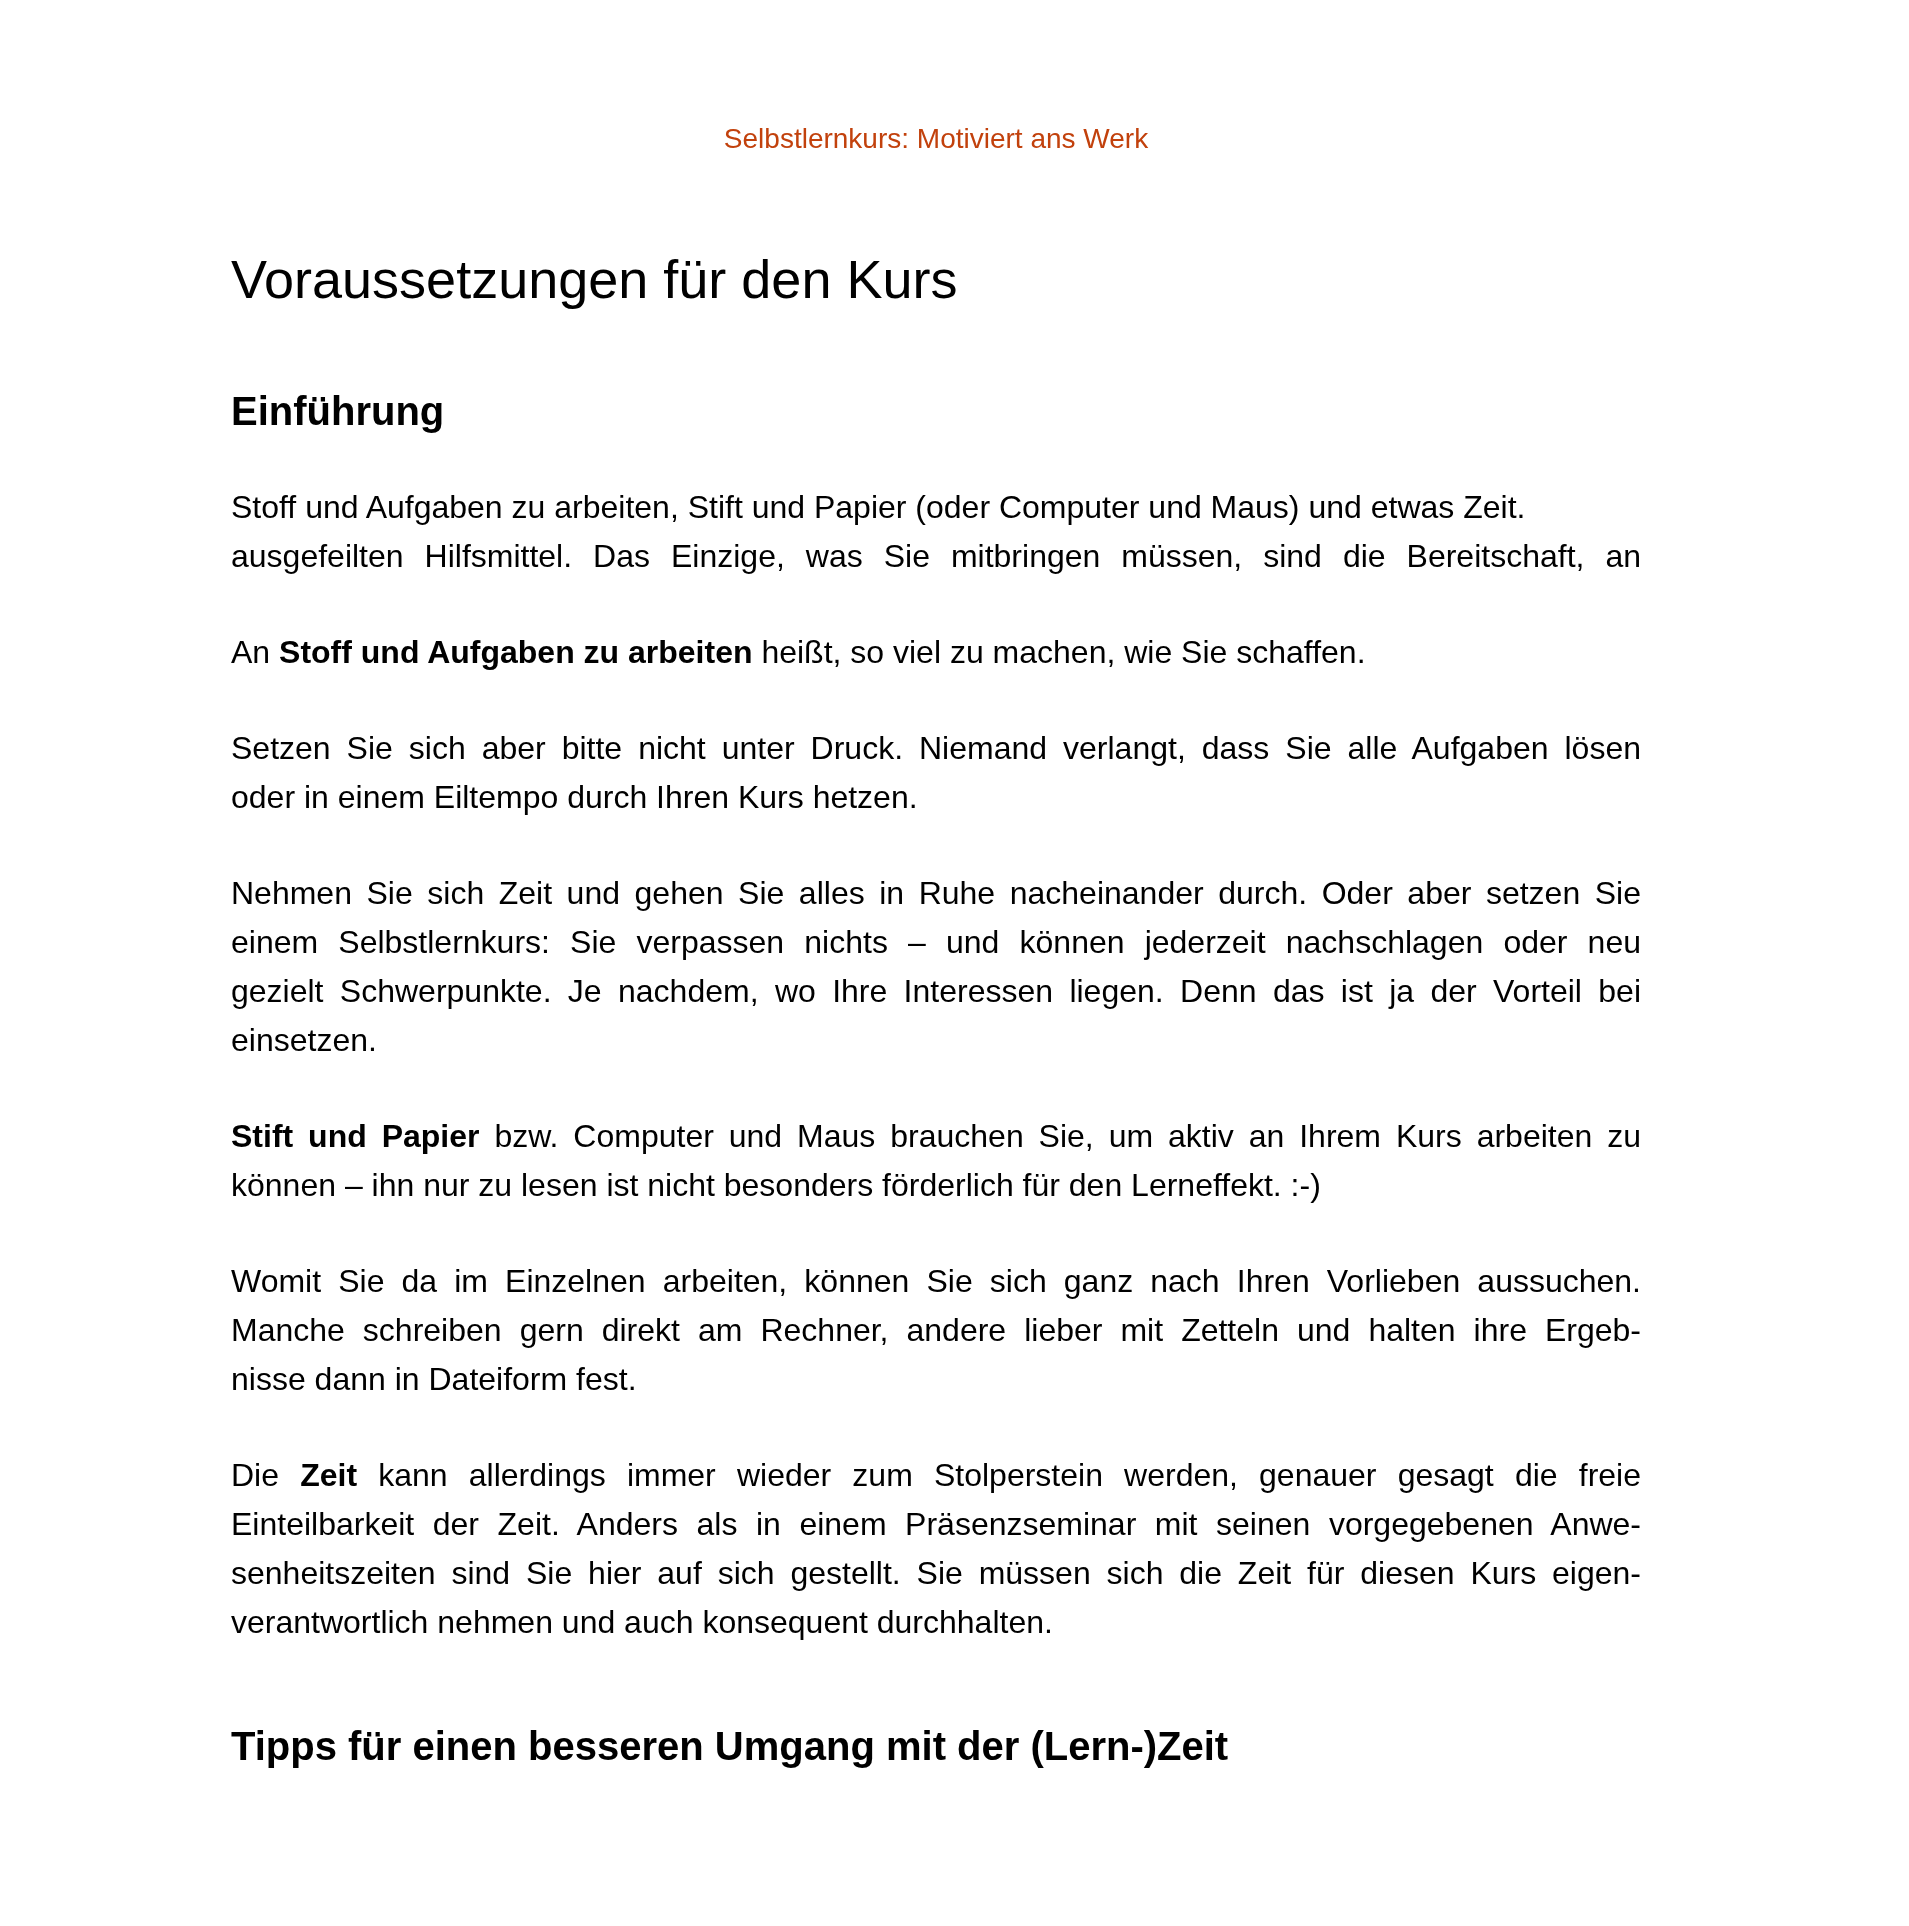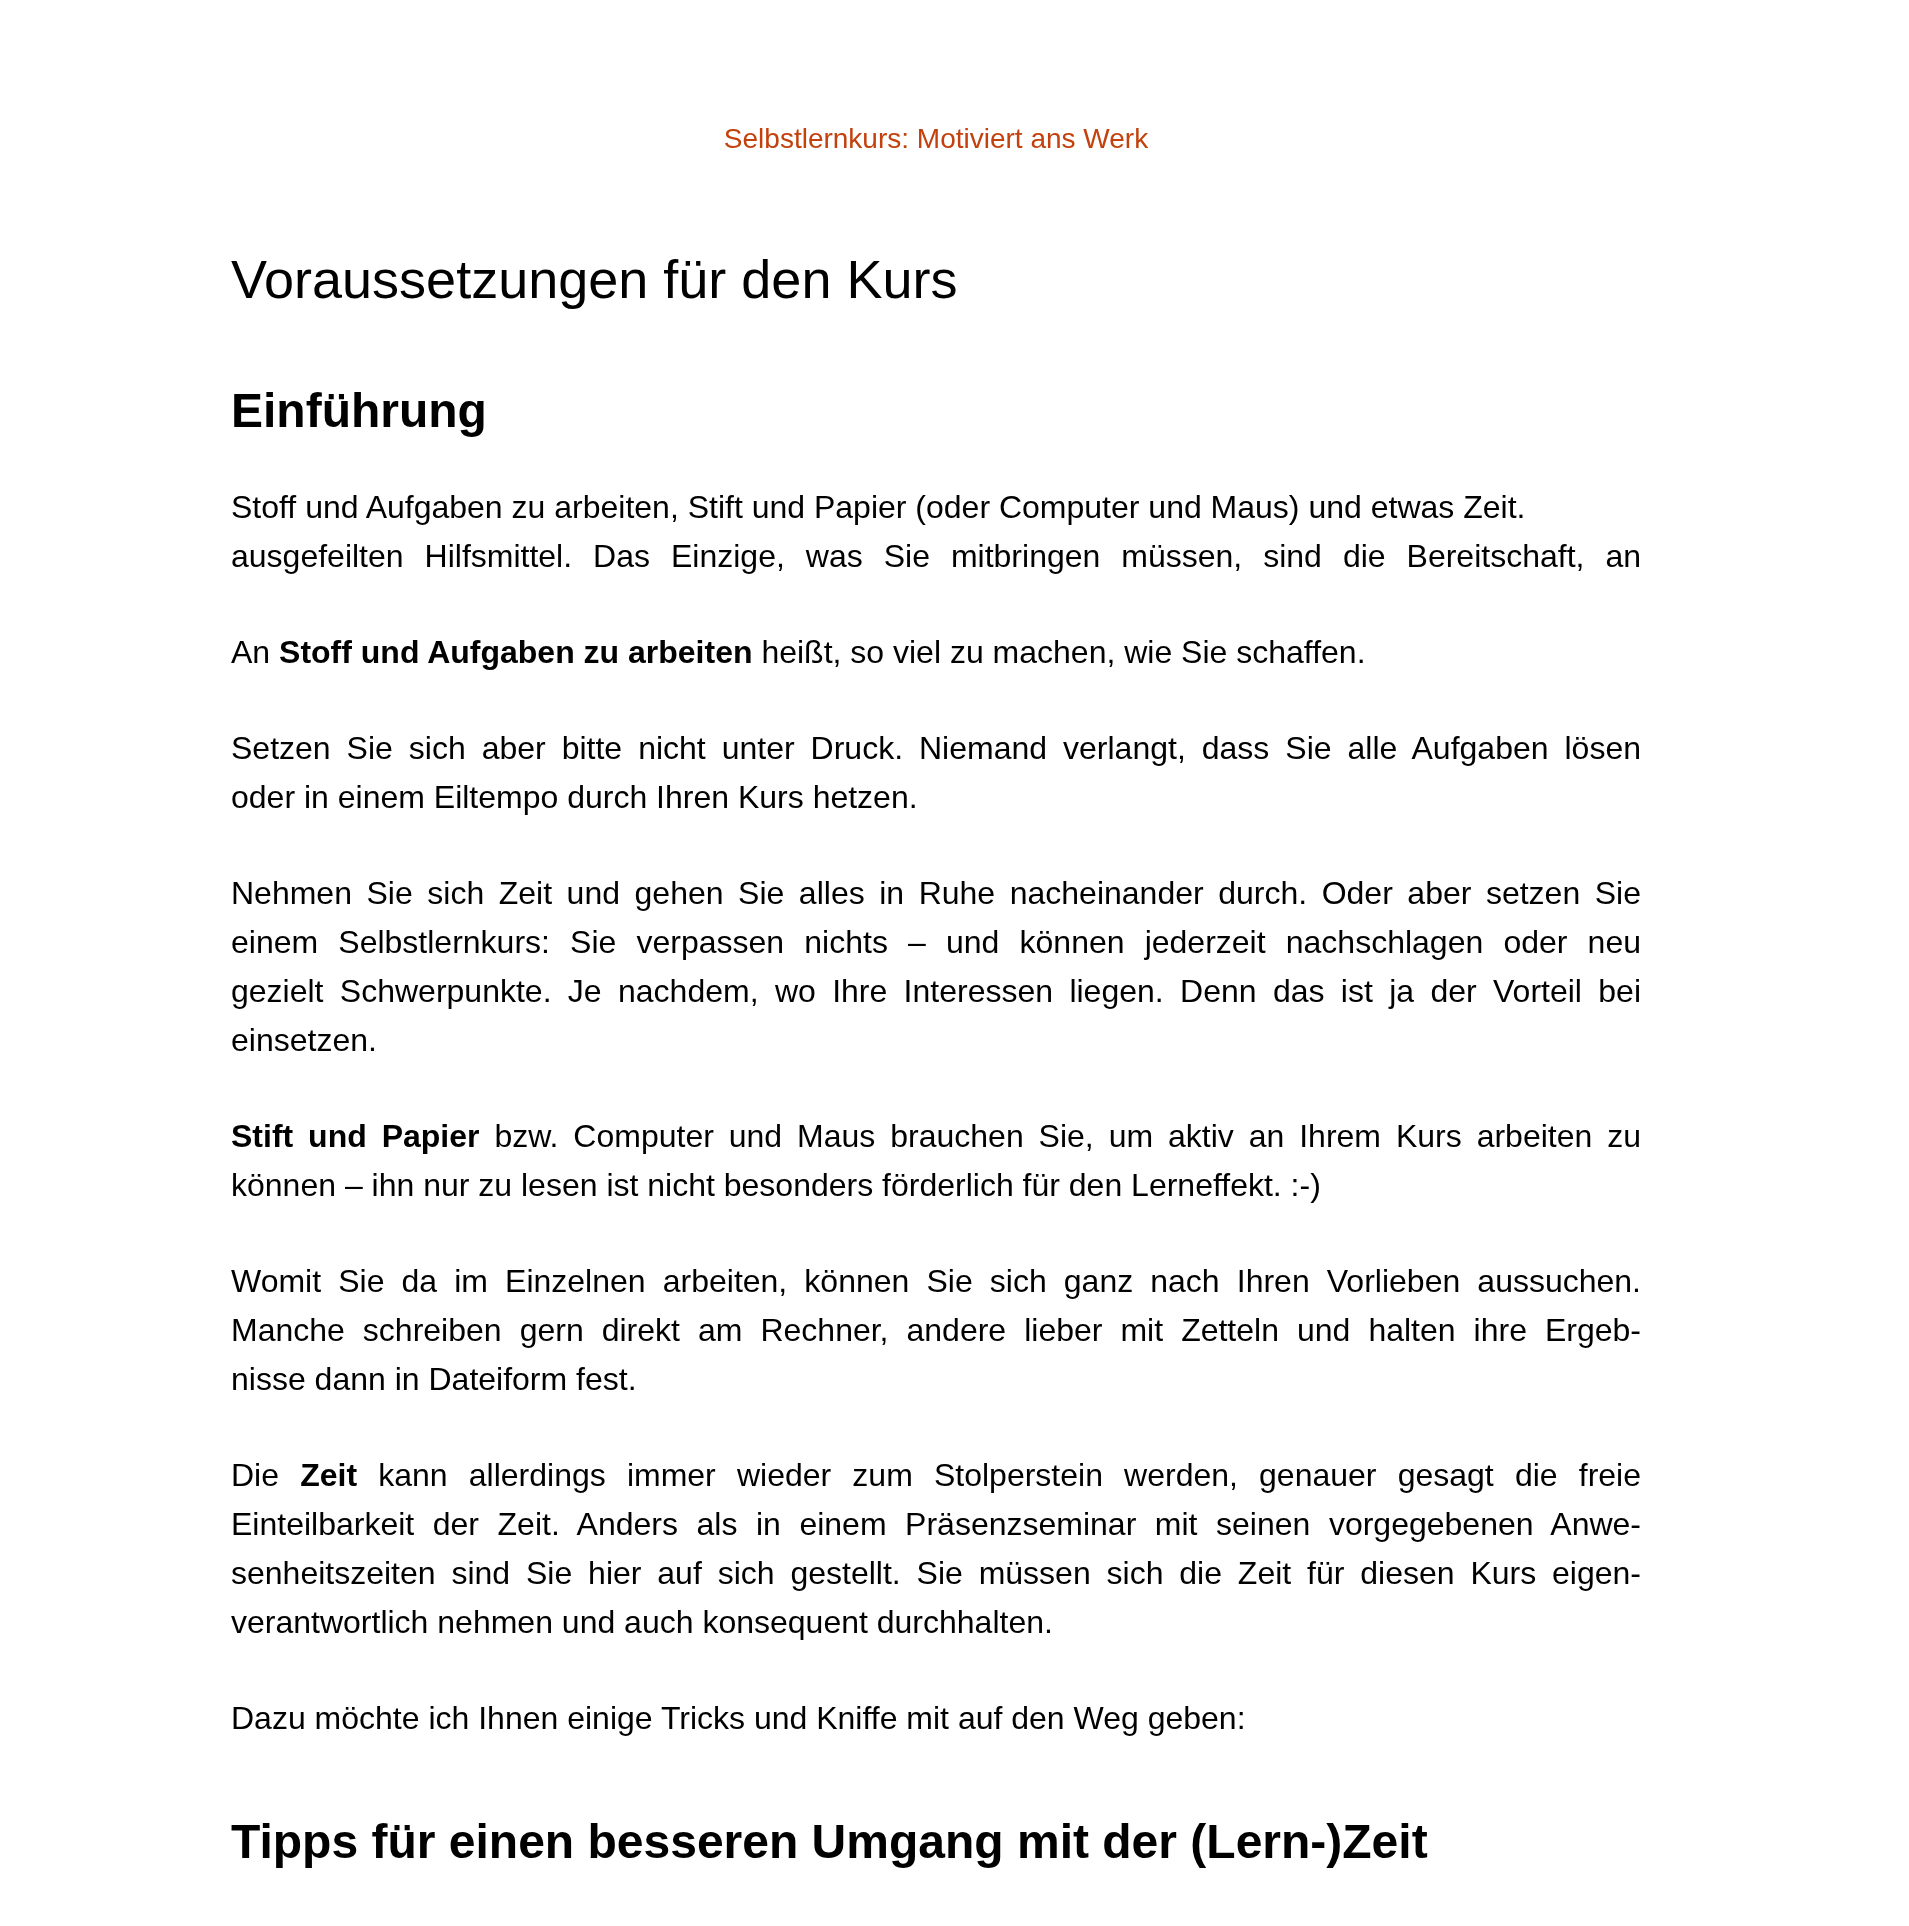--- a/index.html
+++ b/index.html
@@ -34,21 +34,21 @@
   }
   .title {
     margin: 0;
     font-size: 54px;
     line-height: 65px;
     font-weight: 400;
     letter-spacing: 0;
   }
   .section-heading {
     margin: 71px 0 44px 0;
-    font-size: 48px;
+    font-size: 40px;
     line-height: 56px;
     font-weight: 700;
   }
   .paragraph {
     margin: 0 0 47px 0;
     font-size: 32px;
     line-height: 49px;
   }
   .line { min-height: 49px; }
   .line.fill {
@@ -96,21 +96,18 @@
           <div class="line fill"><span>Womit Sie da im Einzelnen arbeiten, können Sie sich ganz nach Ihren Vorlieben aussuchen.</span></div>
           <div class="line fill"><span>Manche schreiben gern direkt am Rechner, andere lieber mit Zetteln und halten ihre Ergeb-</span></div>
           <div class="line last"><span>nisse dann in Dateiform fest.</span></div>
         </div>
         <div class="paragraph">
           <div class="line fill"><span>Die </span><span class="bold">Zeit</span><span> kann allerdings immer wieder zum Stolperstein werden, genauer gesagt die freie</span></div>
           <div class="line fill"><span>Einteilbarkeit der Zeit. Anders als in einem Präsenzseminar mit seinen vorgegebenen Anwe-</span></div>
           <div class="line fill"><span>senheitszeiten sind Sie hier auf sich gestellt. Sie müssen sich die Zeit für diesen Kurs eigen-</span></div>
           <div class="line last"><span>verantwortlich nehmen und auch konsequent durchhalten.</span></div>
         </div>
-        <div class="paragraph">
-          <div class="line last"><span>Dazu möchte ich Ihnen einige Tricks und Kniffe mit auf den Weg geben:</span></div>
-        </div>
         <h2 class="section-heading">Tipps für einen besseren Umgang mit der (Lern-)Zeit</h2>
       </div>
   </main>
 
 </div>
 
 
 </body></html>

